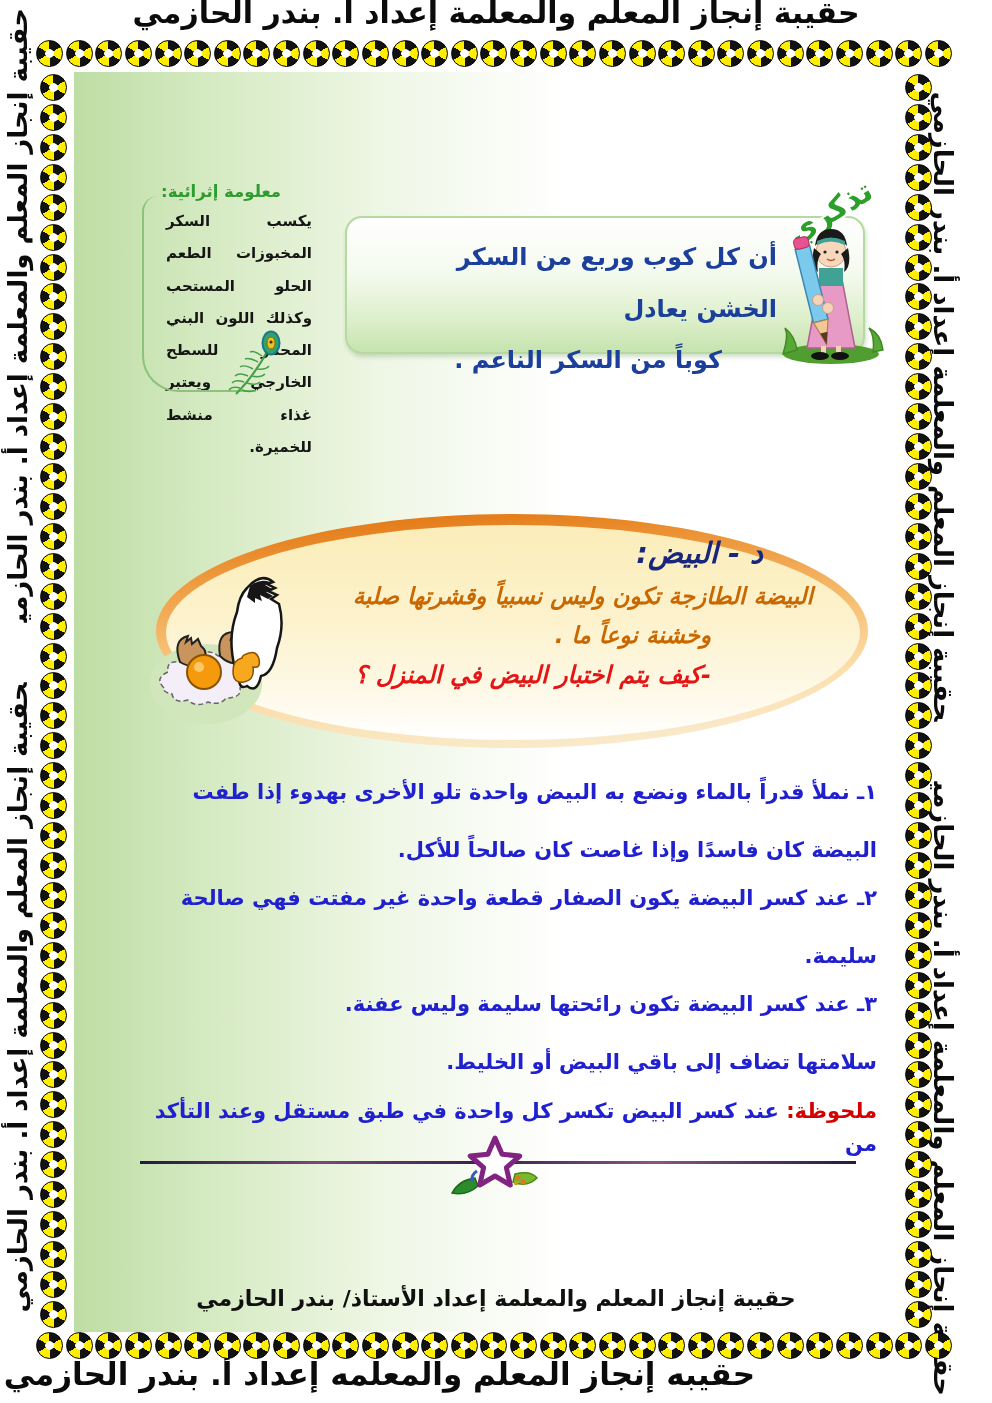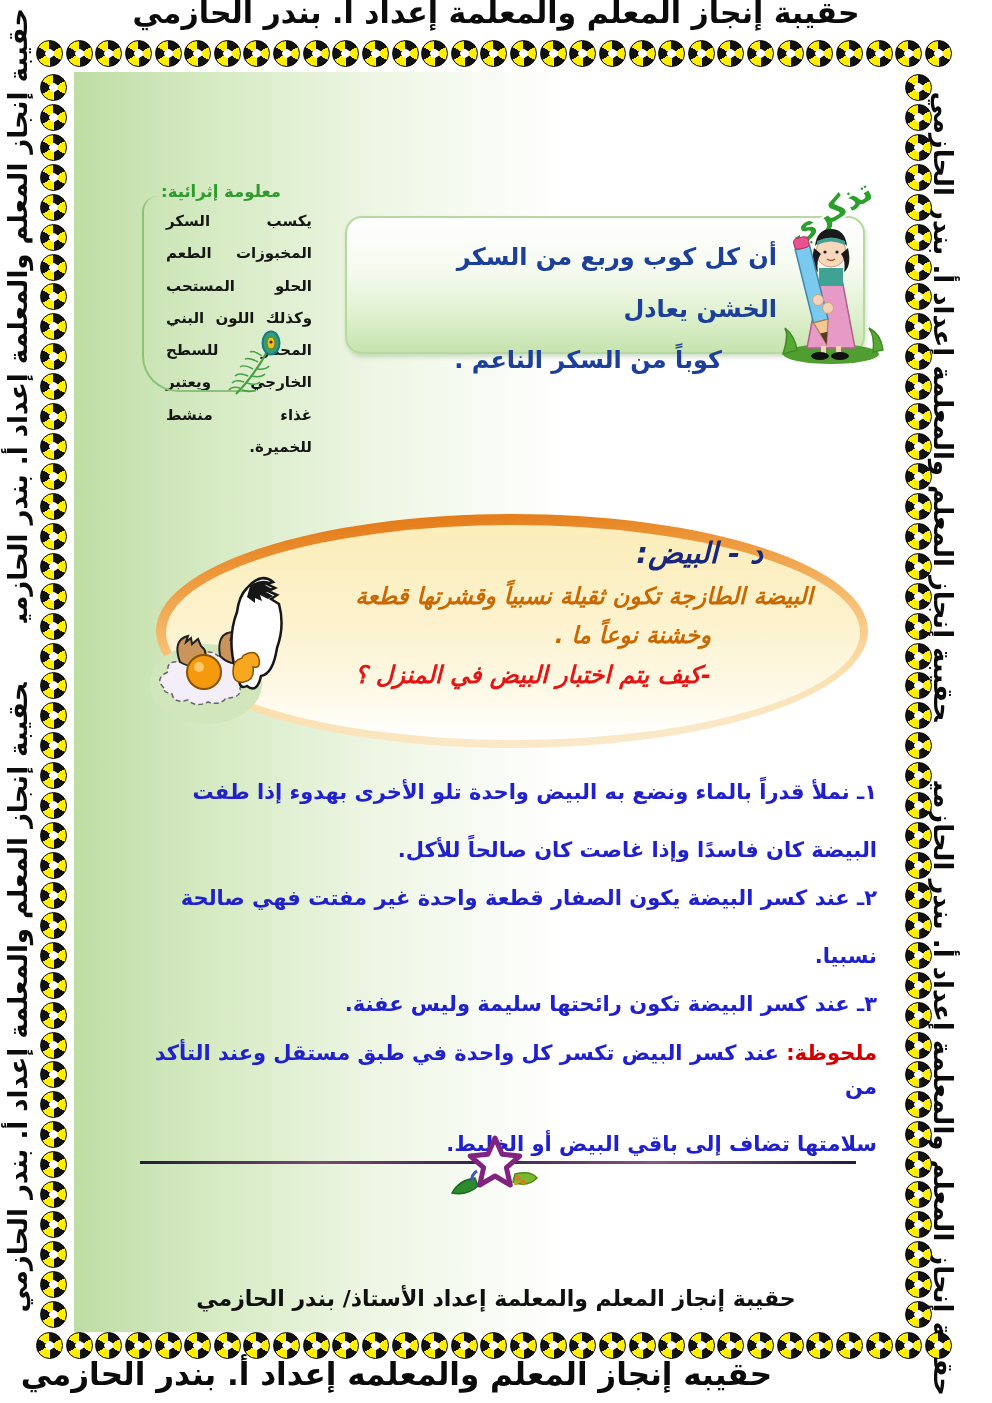--- a/index.html
+++ b/index.html
@@ -9,21 +9,21 @@
     font-family:"DejaVu Sans",sans-serif;
   }
   
   .content-bg{
     position:absolute;left:74px;top:72px;width:844px;height:1260px;
     background:linear-gradient(90deg,#bedda4 0%,#d5eac2 16%,#eef6e4 36%,#ffffff 58%,#ffffff 100%);
   }
   
   .htext{position:absolute;font-weight:bold;color:#0b0b0b;direction:rtl;white-space:nowrap;}
   .top-text{top:-5px;left:0;width:100%;text-align:center;font-size:30px;letter-spacing:-1px;}
-  .bottom-text{top:1356px;left:72px;width:700px;text-align:right;font-size:31px;letter-spacing:-1px;}
+  .bottom-text{top:1356px;left:55px;width:700px;text-align:right;font-size:31px;letter-spacing:-1px;}
   .side-text{position:absolute;white-space:nowrap;font-weight:bold;font-size:26px;letter-spacing:-1px;color:#0b0b0b;direction:rtl;}
   .side-left{top:1392px;left:3px;width:1384px;transform-origin:top left;transform:rotate(-90deg);}
   .side-right{top:1396px;right:34px;width:1384px;transform-origin:top right;transform:rotate(90deg);}
   .side-text span{margin-left:60px;}
   .trefoil-row{position:absolute;left:36px;width:916px;display:flex;justify-content:space-between;}
   .row-top{top:40px;}
   .row-bottom{top:1332px;}
   .trefoil-col{position:absolute;top:74px;height:1254px;display:flex;flex-direction:column;justify-content:space-between;}
   .col-left{left:40px;}
   .col-right{left:905px;}
@@ -292,48 +292,48 @@
   <rect x="52" y="130" width="5" height="7" fill="#f6d3b8"></rect>
     <rect x="67" y="130" width="5" height="7" fill="#f6d3b8"></rect>
   <ellipse cx="51" cy="140" rx="9" ry="4" fill="#111"></ellipse>
     <ellipse cx="71" cy="140" rx="9" ry="4" fill="#111"></ellipse>
 </svg>
 
 <div class="egg-ellipse">
   <div class="egg-ellipse-inner"></div>
   <div class="egg-content">
     <div class="egg-heading">د - البيض:</div>
-    <div class="egg-desc1">البيضة الطازجة تكون ثقيلة نسبياً وقشرتها قطعة</div>
+    <div class="egg-desc1">البيضة الطازجة تكون وليس نسبياً وقشرتها صلبة</div>
     <div class="egg-desc2">وخشنة نوعاً ما .</div>
     <div class="egg-question">-كيف يتم  اختبار البيض في المنزل ؟</div>
   </div>
 </div>
 <svg class="eggs" viewBox="0 0 198 172">
   <ellipse cx="60" cy="120" rx="56" ry="40" fill="#d2e6bc"></ellipse>
   <path d="M18,124 q-10,-10 4,-16 q-2,-12 12,-10 q4,-10 16,-6 q14,-8 22,0 q14,-4 16,6 q12,2 8,12 q10,8 -2,14 q2,10 -14,10 q-6,8 -18,4 q-12,6 -20,-2 q-14,4 -16,-6 q-10,-2 -8,-6 Z" fill="#f3eef8" stroke="#666" stroke-width="1.5" stroke-dasharray="5 3"></path>
   <path d="M34,98 q-8,-22 8,-26 l-2,6 5,-4 1,6 6,-5 3,7 q8,6 2,16 q-10,8 -23,0 Z" fill="#c9955c" stroke="#222" stroke-width="2"></path>
   <path d="M74,92 q-4,-24 14,-24 l-3,7 6,-3 0,6 7,-4 2,8 q6,8 -2,14 q-12,8 -24,-4 Z" fill="#c9955c" stroke="#222" stroke-width="2"></path>
   <circle cx="58" cy="108" r="17" fill="#f49a0c" stroke="#8a5200" stroke-width="2"></circle>
   <circle cx="53" cy="103" r="5" fill="#fcc96a"></circle>
   <path d="M101,24 q14,-16 26,-6 l-6,2 8,4 -7,3 9,4 -6,4 8,5 q6,22 -2,44 q-4,26 -16,28 q-4,18 -14,10 q-8,4 -8,-8 q-6,2 -4,-10 q-8,-30 2,-56 q2,-16 10,-24 Z" fill="#ffffff" stroke="#161616" stroke-width="2.5"></path>
   <path d="M104,22 q10,-8 20,-4 l-5,3 7,4 -6,3 7,4 -5,3 -8,-4 2,6 -7,-3 0,5 -8,-6 Z" fill="#161616"></path>
   <path d="M96,94 q-9,2 -9,13 q0,13 11,11 q11,-2 9,-15 q8,2 6,-8 q-2,-8 -10,-6 q-7,2 -7,5 Z" fill="#f8a81e" stroke="#8a5200" stroke-width="1.5"></path>
 </svg>
 
 <div class="list">
   <div class="li l-right">١ـ نملأ قدراً بالماء ونضع به البيض واحدة تلو الأخرى بهدوء إذا طفت</div>
   <div class="li l-center">البيضة كان فاسدًا وإذا غاصت كان صالحاً للأكل.</div>
   <div class="li l-right sp">٢ـ عند كسر البيضة يكون الصفار قطعة واحدة غير مفتت فهي صالحة</div>
-  <div class="li l-center">نسبيا.</div>
+  <div class="li l-center">سليمة.</div>
   <div class="li l-right sp">٣ـ عند كسر البيضة تكون رائحتها سليمة وليس عفنة.</div>
+  <div class="li l-center">سلامتها تضاف إلى باقي البيض أو الخليط.</div>
   <div class="li l-right sp">
     <span class="note-label">ملحوظة:</span>
     <span>عند كسر البيض تكسر كل واحدة في طبق مستقل وعند التأكد من</span>
   </div>
-  <div class="li l-center">سلامتها تضاف إلى باقي البيض أو الخليط.</div>
 </div>
 
 <div class="divider-line"></div>
 <svg class="star" viewBox="0 0 96 80">
   <path d="M28,54 q-16,2 -23,15 q15,3 26,-7 Z" fill="#2d8a2d" stroke="#1a6a1a" stroke-width="1.5"></path>
   <path d="M68,50 q16,-4 22,4 q-10,10 -24,4 Z" fill="#7ab830" stroke="#4a8a10" stroke-width="1.5"></path>
   <polygon points="48,14 55.1,30.3 72.7,32 59.4,43.7 63.3,61 48,52 32.7,61 36.6,43.7 23.3,32 40.9,30.3" fill="#ffffff" stroke="#812381" stroke-width="5" stroke-linejoin="round"></polygon>
   <circle cx="71" cy="54" r="2.5" fill="#e07820"></circle>
     <circle cx="76" cy="58" r="2.5" fill="#e07820"></circle>
     <circle cx="69" cy="59" r="2.2" fill="#c8a020"></circle>

